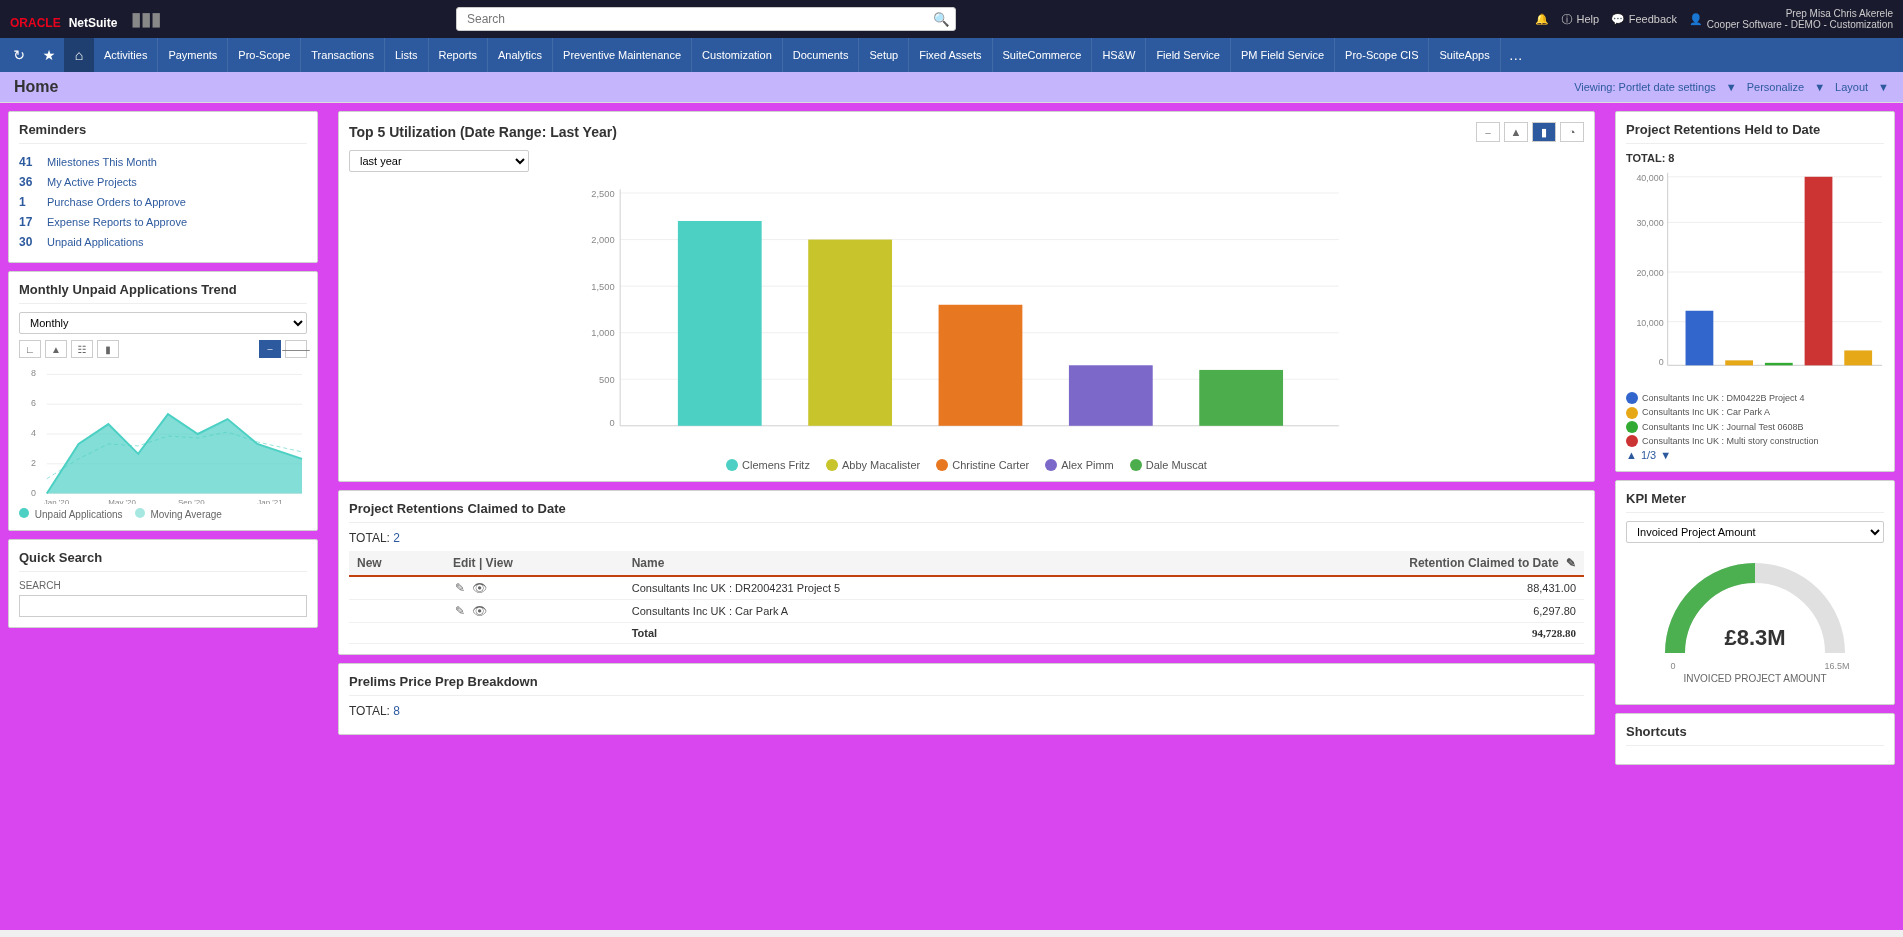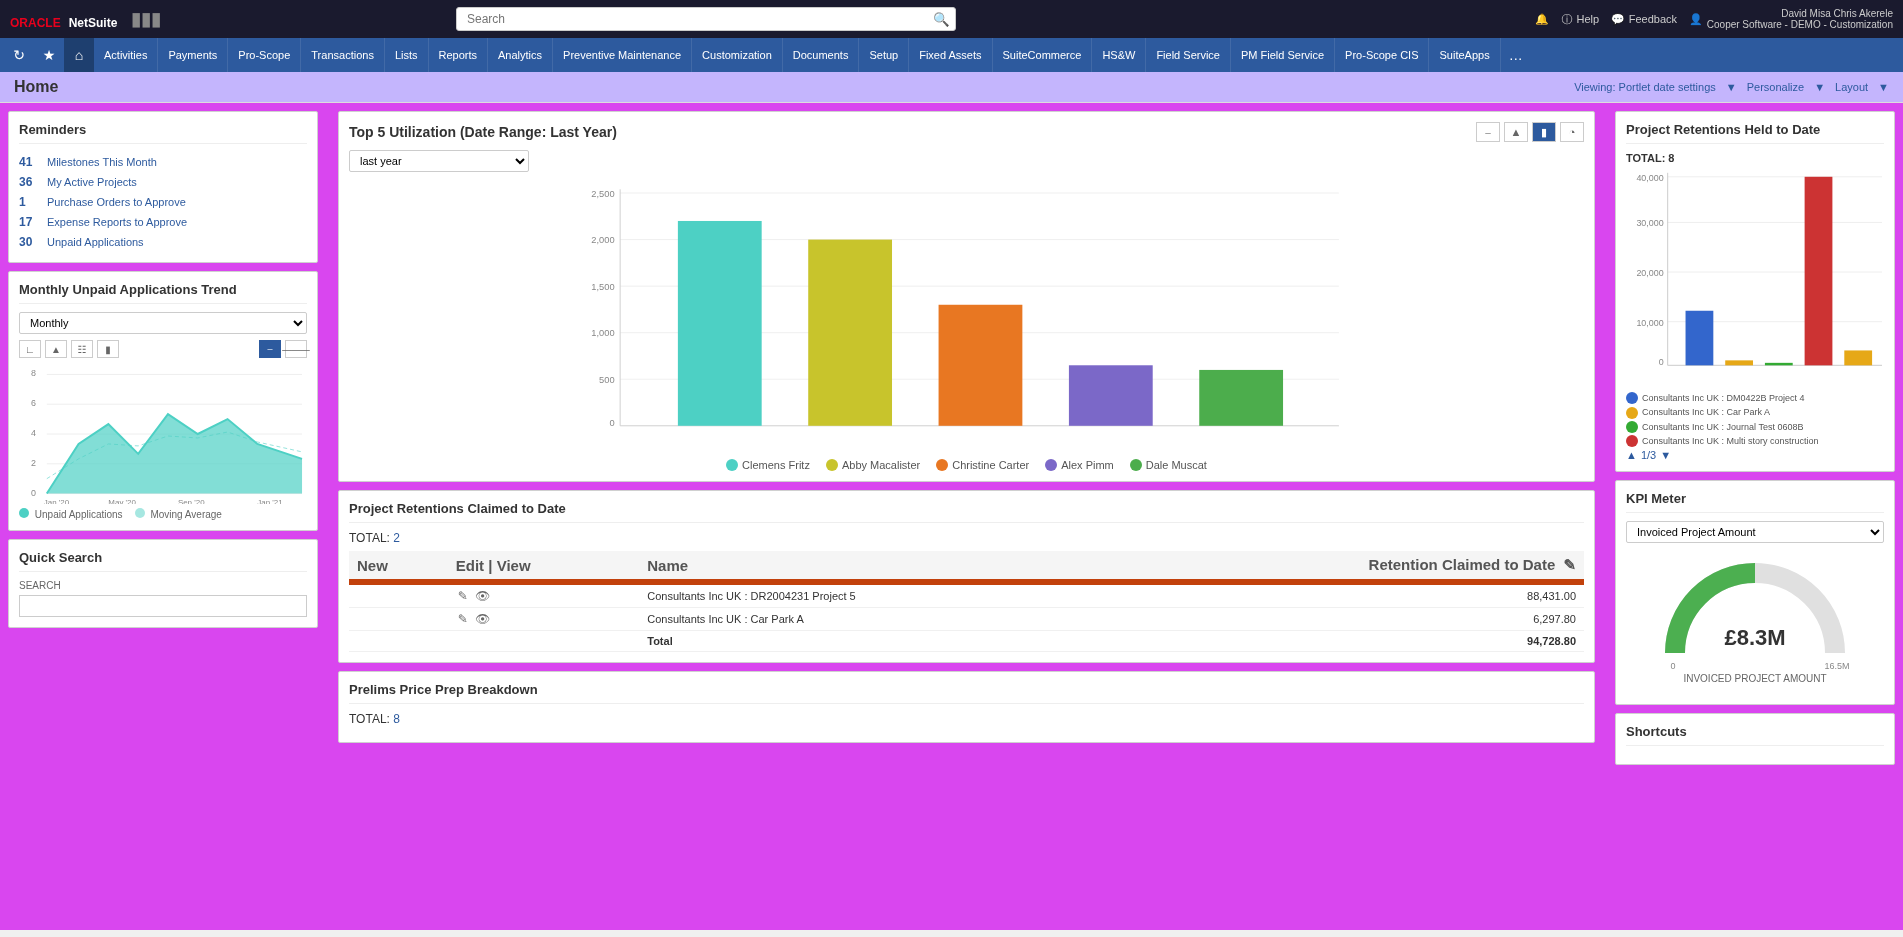--- a/index.html
+++ b/index.html
@@ -60,21 +60,21 @@
     
     .mini-chart { height: 140px; position: relative; overflow: hidden; }
     .chart-legend { display: flex; gap: 12px; font-size: 10px; color: #666; margin-top: 4px; flex-wrap: wrap; }
     .legend-dot { display: inline-block; width: 10px; height: 10px; border-radius: 50%; margin-right: 3px; }
 
     
     .kpi-meter-container { display: flex; flex-direction: column; align-items: center; padding: 10px; }
 
     
     .data-table { width: 100%; border-collapse: collapse; font-size: 11px; }
-    .data-table th { background: #f5f5f5; padding: 5px 8px; text-align: left; border-bottom: 6px solid #c2410c; color: #555; font-size: 15px; }
+    .data-table th { background: #f5f5f5; padding: 5px 8px; text-align: left; border-bottom: 2px solid #c2410c; color: #555; font-size: 12px; }
     .data-table td { padding: 4px 8px; border-bottom: 1px solid #f0f0f0; }
     .total-row td { font-weight: bold; }
 
     
     .action-icon { cursor: pointer; color: #666; font-size: 12px; margin: 0 2px; }
 
     
     .section-total { font-size: 12px; color: #333; margin-bottom: 6px; }
     .section-total a { color: #2d5a9e; text-decoration: none; cursor: pointer; }
 
@@ -115,21 +115,21 @@
       <span>ⓘ</span>
       <span>Help</span>
     </div>
     <div class="top-right-item">
       <span>💬</span>
       <span>Feedback</span>
     </div>
     <div class="top-right-item">
       <span>👤</span>
       <div class="user-info">
-        <div>David Misa Chris Akerele</div>
+        <div>Prep Misa Chris Akerele</div>
         <div>Cooper Software - DEMO - Customization</div>
       </div>
     </div>
   </div>
 </div>
 
 <div class="nav-bar">
   <div class="nav-icon">↻</div>
   <div class="nav-icon">★</div>
   <div class="nav-icon active">⌂</div>
@@ -363,21 +363,21 @@
       <span class="action-icon">✎</span>
       <span class="action-icon">👁</span>
     </td>
     <td>Consultants Inc UK : Car Park A</td>
     <td style="text-align:right;">6,297.80</td>
   </tr>
             <tr class="total-row">
   <td></td>
   <td></td>
   <td>Total</td>
-  <td style="text-align:right;">94,728.80</td>
+  <td style="text-align:right;font-family:Liberation Serif, serif;">94,728.80</td>
 </tr>
           </tbody>
       </table>
     </div>
 
     <div class="card">
       <div class="card-title">Prelims Price Prep Breakdown</div>
       <div class="section-total">
         <span>TOTAL:</span>
         <a>8</a>

